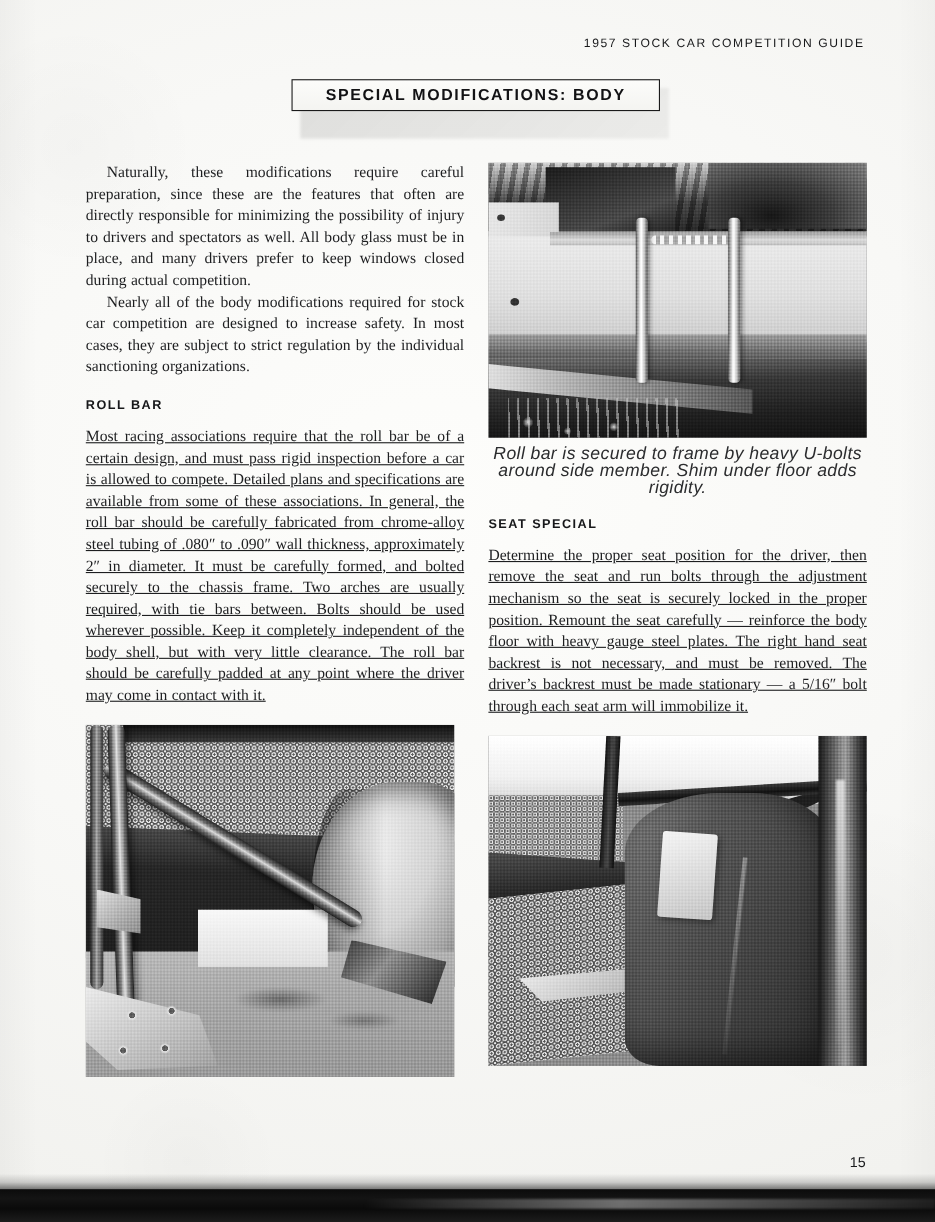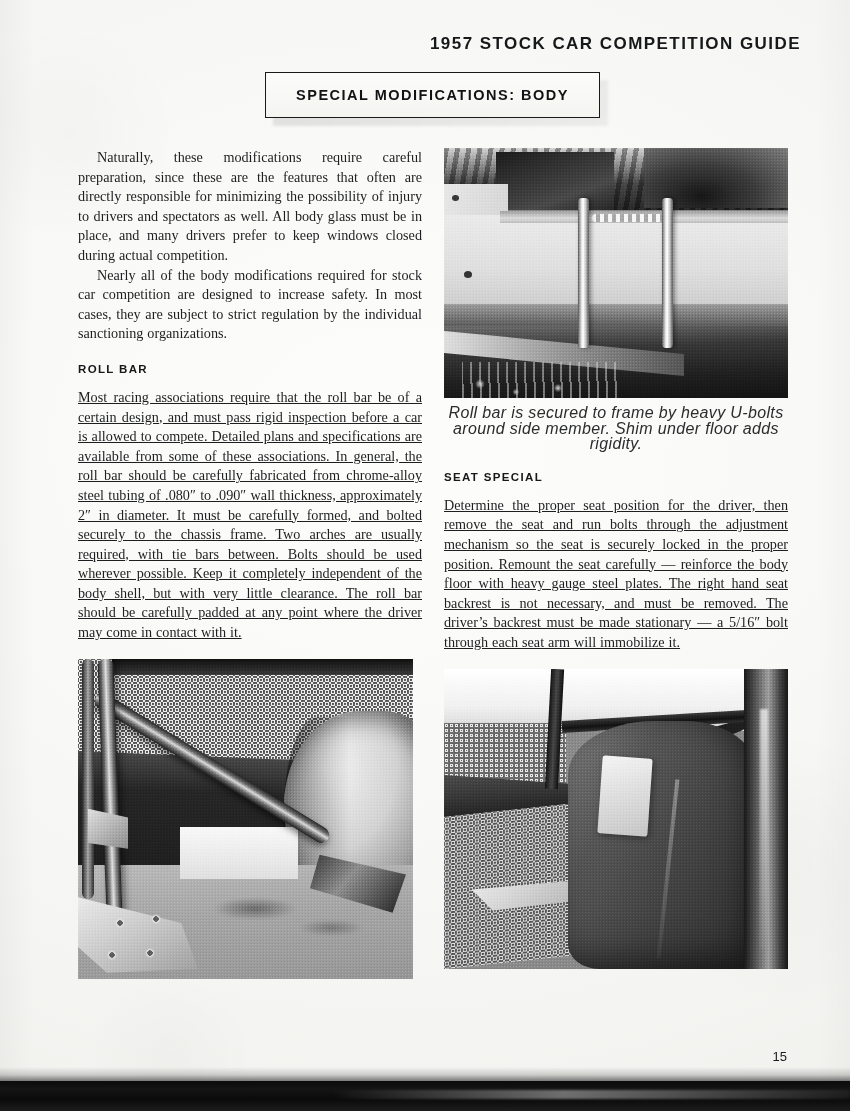--- a/index.html
+++ b/index.html
@@ -44,38 +44,38 @@
     filter: blur(1px);
   }
   
   #sheetshadow {
     position: absolute; left: 0; bottom: 30px; width: 850px; height: 14px;
     background: linear-gradient(180deg, rgba(0,0,0,0) 0%, rgba(0,0,0,.16) 55%, rgba(0,0,0,.5) 100%);
   }
 
   
   #runhead {
-    position: absolute; right: 49px; top: 34px;
+    position: absolute; right: 64px; top: 34px;
     font-family: "Liberation Sans", sans-serif;
-    font-weight: 700;
-    font-size: 17px;
+    font-weight: 400;
+    font-size: 11px;
     letter-spacing: 1.45px;
     color: #17181a;
     white-space: nowrap;
   }
 
   
   #titlewrap { position: absolute; left: 265px; top: 72px; width: 335px; height: 46px; }
   #titleshadow {
     position: absolute; left: 8px; top: 8px; width: 335px; height: 46px;
     background: linear-gradient(135deg, rgba(0,0,0,.10), rgba(0,0,0,.05));
     filter: blur(1.4px);
   }
   #titlebox {
-    position: absolute; left: 0; top: 0; width: 335px; height: 46px;
+    position: absolute; left: 0; top: 0; width: 335px; height: 29px;
     border: 1.6px solid #1a1a1a;
     background: linear-gradient(180deg, #fcfcfa, #f4f4f1);
     display: flex; align-items: center; justify-content: center;
   }
   #titletext {
     font-family: "Liberation Sans", sans-serif;
     font-weight: 700;
     font-size: 14.5px;
     letter-spacing: 1.5px;
     color: #121214;

